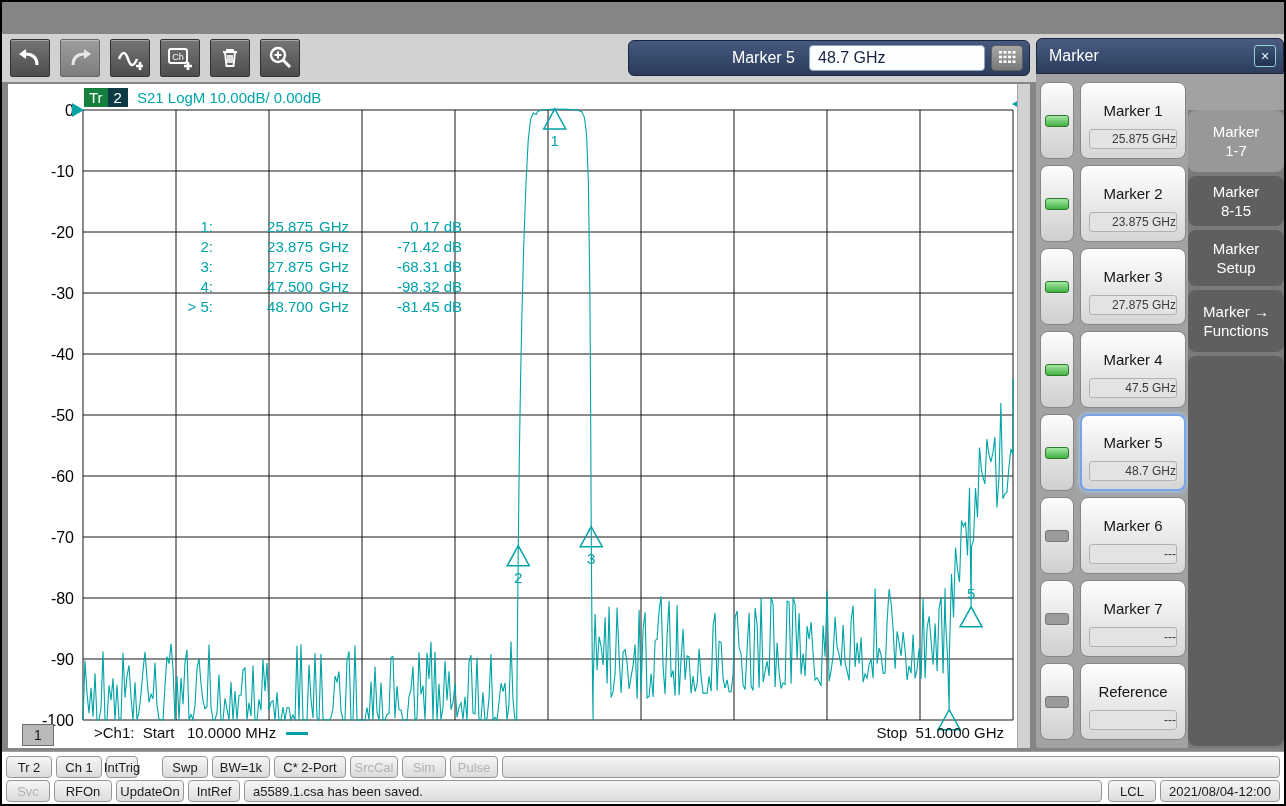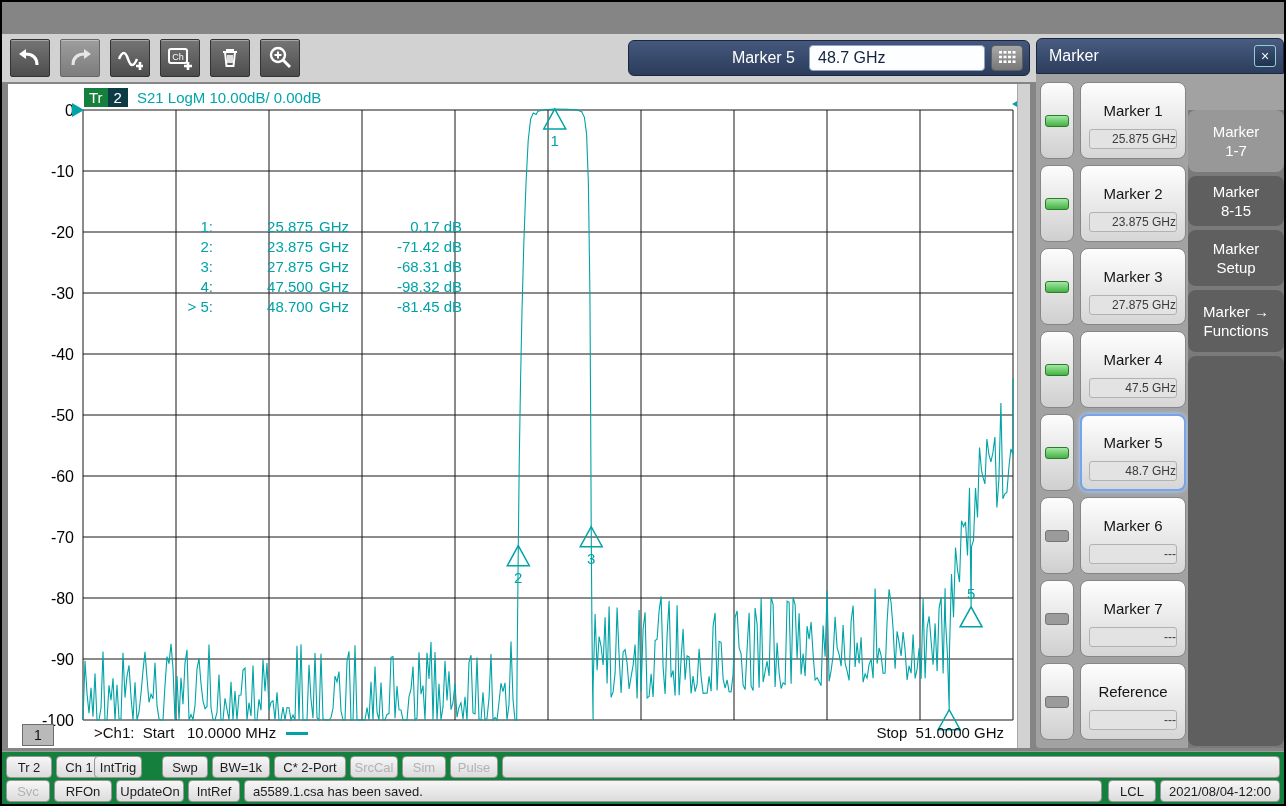--- a/index.html
+++ b/index.html
@@ -72,21 +72,21 @@
   .mvalue{display:block;width:86px;height:18px;line-height:18px;margin:10px auto 0;background:#e3e3e3;
           border:1px solid #b2b2b2;border-radius:3px;font-size:12px;color:#3a3a3a;text-align:right;}
   .ptabs{position:absolute;left:152px;top:36px;width:96px;bottom:0;background:#7a7a7a;}
   .ptab{position:absolute;left:0;width:96px;border-radius:8px;background:#5f5f5f;color:#fff;font-size:15px;
         display:flex;flex-direction:column;align-items:center;justify-content:center;line-height:19px;text-align:center;padding:0;border:none;font-family:inherit;}
   .ptab.active{background:#989898;}
   .ptab1{top:0;height:62px;}.ptab2{top:66px;height:50px;}.ptab3{top:120px;height:56px;}.ptab4{top:180px;height:62px;}
   .ptab-filler{position:absolute;left:0;top:246px;width:96px;bottom:2px;border-radius:8px;background:#5f5f5f;}
 
   
-  .statusbar{position:absolute;left:0;right:0;bottom:0;height:52px;background:#15803d;border-top:1px solid #9d9d9d;margin-top:41px;}
+  .statusbar{position:absolute;left:0;right:0;bottom:0;height:52px;background:#ffffff;border-top:1px solid #9d9d9d;margin-top:41px;}
   .sbtn{position:absolute;height:22px;border-radius:4px;border:1px solid #979797;background:linear-gradient(#f6f6f6,#dcdcdc);
         font-family:inherit;font-size:13px;color:#1c1c1c;display:flex;align-items:center;justify-content:center;padding:0;}
   .sbtn.disabled{color:#b2b2b2;}
   .srow1 .sbtn{top:4px;}
   .srow2 .sbtn{top:28px;}
   .smsg{justify-content:flex-start;padding-left:8px;}
 </style>
 </head>
 <body>
 
@@ -377,21 +377,21 @@
         </button>
         <div class="ptab-filler"></div>
       </div>
     </div>
   </div>
 
   <div class="statusbar">
     <div class="srow1">
       <button class="sbtn" style="left:4px;width:46px">Tr 2</button>
       <button class="sbtn" style="left:54px;width:46px">Ch 1</button>
-      <button class="sbtn" style="left:92px;width:48px">IntTrig</button>
+      <button class="sbtn" style="left:104px;width:32px">IntTrig</button>
       <button class="sbtn" style="left:160px;width:46px">Swp</button>
       <button class="sbtn" style="left:210px;width:58px">BW=1k</button>
       <button class="sbtn" style="left:272px;width:72px">C* 2-Port</button>
       <button class="sbtn disabled" style="left:348px;width:48px">SrcCal</button>
       <button class="sbtn disabled" style="left:400px;width:44px">Sim</button>
       <button class="sbtn disabled" style="left:448px;width:48px">Pulse</button>
       <button class="sbtn" style="left:500px;width:778px"></button>
     </div>
     <div class="srow2">
       <button class="sbtn disabled" style="left:4px;width:44px">Svc</button>

